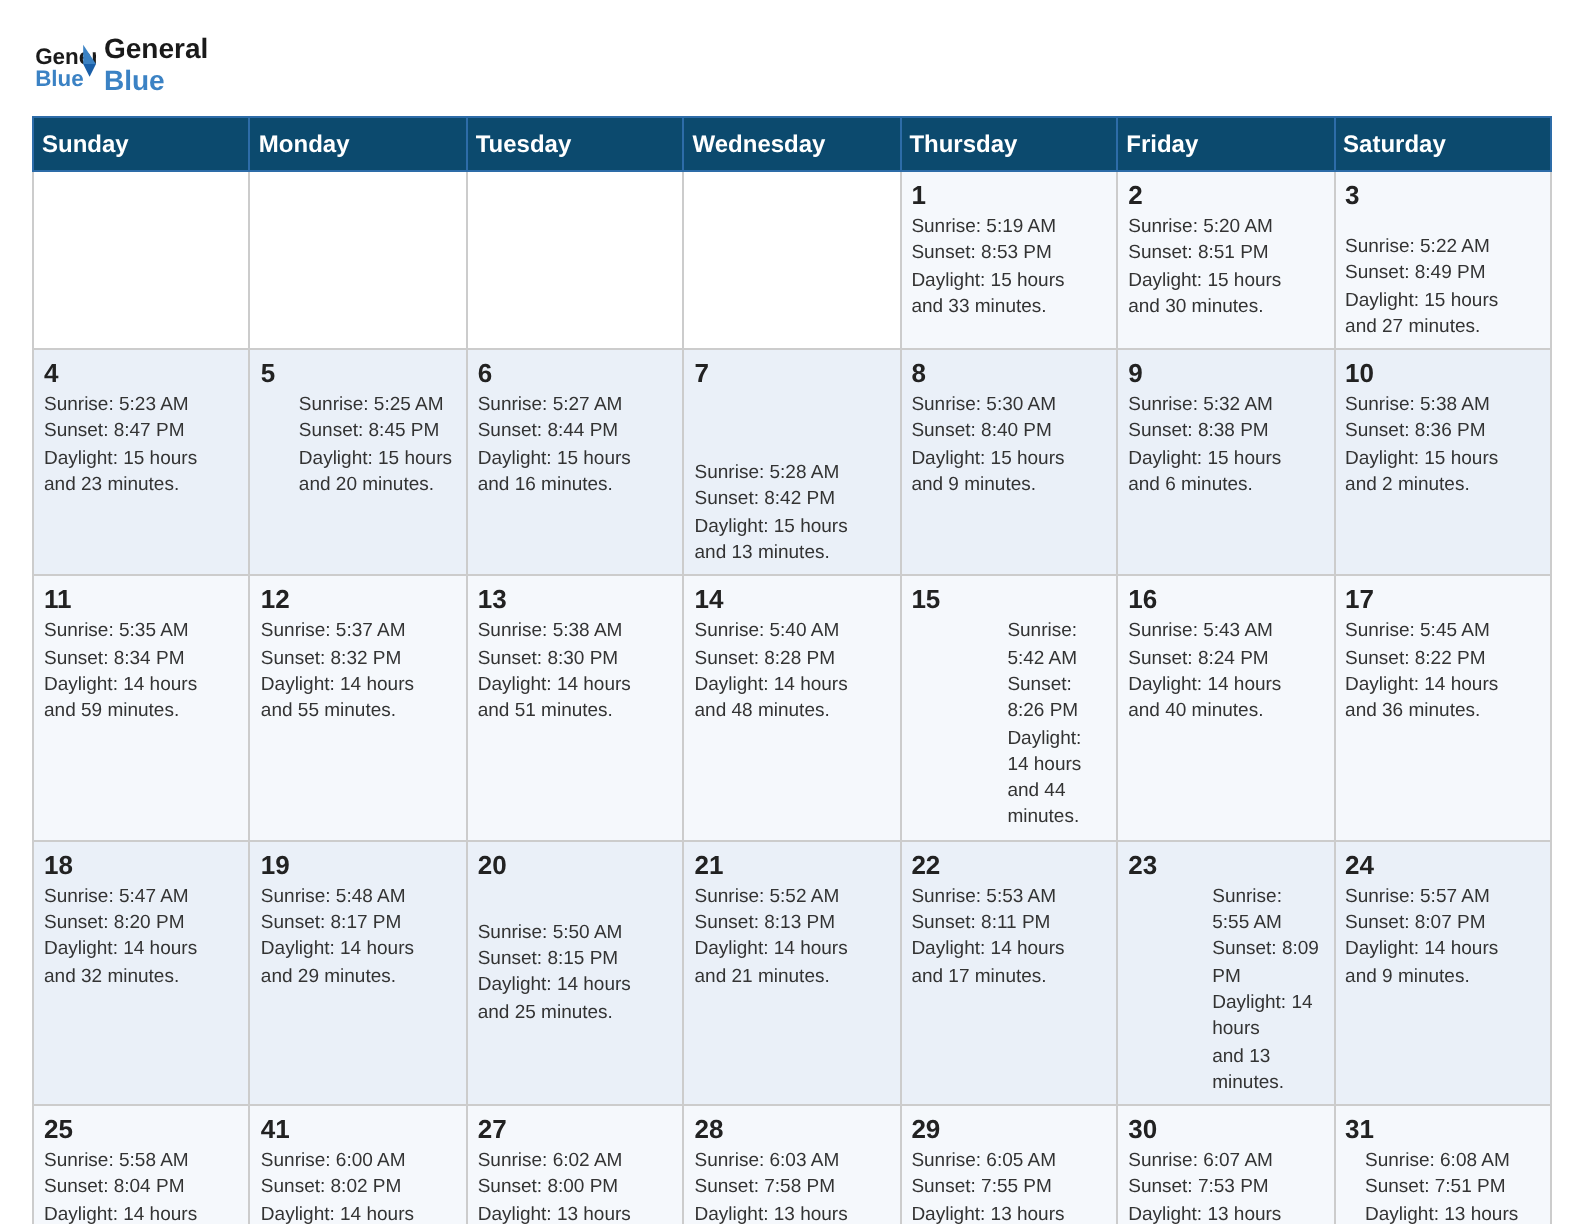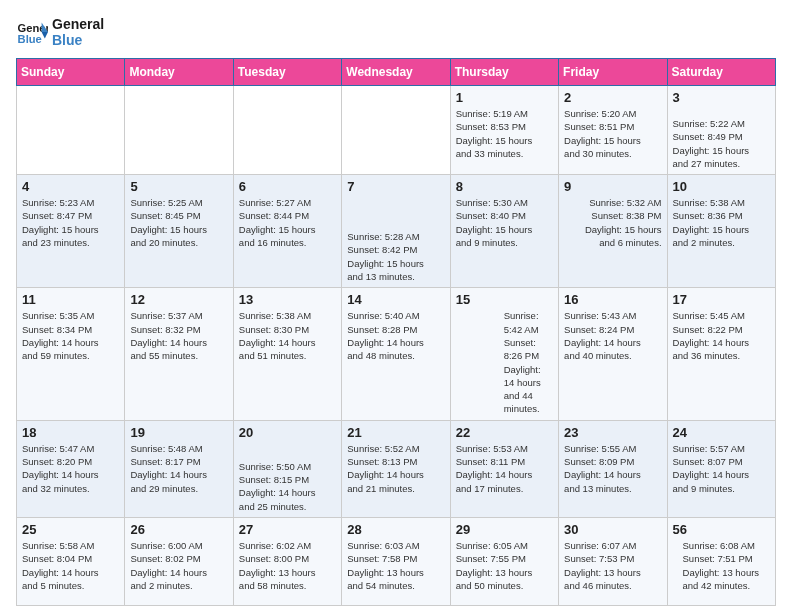--- a/index.html
+++ b/index.html
@@ -36,21 +36,21 @@
     .location-title {
       font-size: 16px;
       color: #444;
     }
     table {
       width: 100%;
       border-collapse: collapse;
       table-layout: fixed;
     }
     thead tr th {
-      background-color: #ec4899;
+      background-color: #0c4a6e;
       color: #fff;
       font-size: 12px;
       font-weight: bold;
       padding: 6px 4px;
       text-align: left;
       border: 1px solid #2d6ca8;
     }
     tbody tr td {
       vertical-align: top;
       border: 1px solid #ccc;
@@ -147,21 +147,21 @@
       <tr>
         <td>
           <span class="day-num">4</span>
           <div class="day-detail" style="white-space: pre-line;">Sunrise: 5:23 AM
 Sunset: 8:47 PM
 Daylight: 15 hours
 and 23 minutes.</div>
         </td>
         <td>
           <span class="day-num">5</span>
-          <div class="day-detail" style="white-space: pre-line;">Sunrise: 5:25 AM
+          <div class="day-detail" style="white-space: pre-line; margin-left: 19px;">Sunrise: 5:25 AM
 Sunset: 8:45 PM
 Daylight: 15 hours
 and 20 minutes.</div>
         </td>
         <td>
           <span class="day-num">6</span>
           <div class="day-detail" style="white-space: pre-line;">Sunrise: 5:27 AM
 Sunset: 8:44 PM
 Daylight: 15 hours
 and 16 minutes.</div>
@@ -175,21 +175,21 @@
         </td>
         <td>
           <span class="day-num">8</span>
           <div class="day-detail" style="white-space: pre-line;">Sunrise: 5:30 AM
 Sunset: 8:40 PM
 Daylight: 15 hours
 and 9 minutes.</div>
         </td>
         <td>
           <span class="day-num">9</span>
-          <div class="day-detail" style="white-space: pre-line; text-align: right;">Sunrise: 5:32 AM
+          <div class="day-detail" style="white-space: pre-line;">Sunrise: 5:32 AM
 Sunset: 8:38 PM
 Daylight: 15 hours
 and 6 minutes.</div>
         </td>
         <td>
           <span class="day-num">10</span>
           <div class="day-detail" style="white-space: pre-line;">Sunrise: 5:38 AM
 Sunset: 8:36 PM
 Daylight: 15 hours
 and 2 minutes.</div>
@@ -277,21 +277,21 @@
         </td>
         <td>
           <span class="day-num">22</span>
           <div class="day-detail" style="white-space: pre-line;">Sunrise: 5:53 AM
 Sunset: 8:11 PM
 Daylight: 14 hours
 and 17 minutes.</div>
         </td>
         <td>
           <span class="day-num">23</span>
-          <div class="day-detail" style="white-space: pre-line;">Sunrise: 5:55 AM
+          <div class="day-detail" style="white-space: pre-line; margin-left: 42px;">Sunrise: 5:55 AM
 Sunset: 8:09 PM
 Daylight: 14 hours
 and 13 minutes.</div>
         </td>
         <td>
           <span class="day-num">24</span>
           <div class="day-detail" style="white-space: pre-line;">Sunrise: 5:57 AM
 Sunset: 8:07 PM
 Daylight: 14 hours
 and 9 minutes.</div>
@@ -299,21 +299,21 @@
       </tr>
       <tr>
         <td>
           <span class="day-num">25</span>
           <div class="day-detail" style="white-space: pre-line;">Sunrise: 5:58 AM
 Sunset: 8:04 PM
 Daylight: 14 hours
 and 5 minutes.</div>
         </td>
         <td>
-          <span class="day-num">26</span>
+          <span class="day-num">41</span>
           <div class="day-detail" style="white-space: pre-line;">Sunrise: 6:00 AM
 Sunset: 8:02 PM
 Daylight: 14 hours
 and 2 minutes.</div>
         </td>
         <td>
           <span class="day-num">27</span>
           <div class="day-detail" style="white-space: pre-line;">Sunrise: 6:02 AM
 Sunset: 8:00 PM
 Daylight: 13 hours
@@ -334,21 +334,21 @@
 and 50 minutes.</div>
         </td>
         <td>
           <span class="day-num">30</span>
           <div class="day-detail" style="white-space: pre-line;">Sunrise: 6:07 AM
 Sunset: 7:53 PM
 Daylight: 13 hours
 and 46 minutes.</div>
         </td>
         <td>
-          <span class="day-num">56</span>
+          <span class="day-num">31</span>
           <div class="day-detail" style="white-space: pre-line; margin-left: 10px;">Sunrise: 6:08 AM
 Sunset: 7:51 PM
 Daylight: 13 hours
 and 42 minutes.</div>
         </td>
       </tr>
     </tbody>
 </table>
 
 </body></html>

